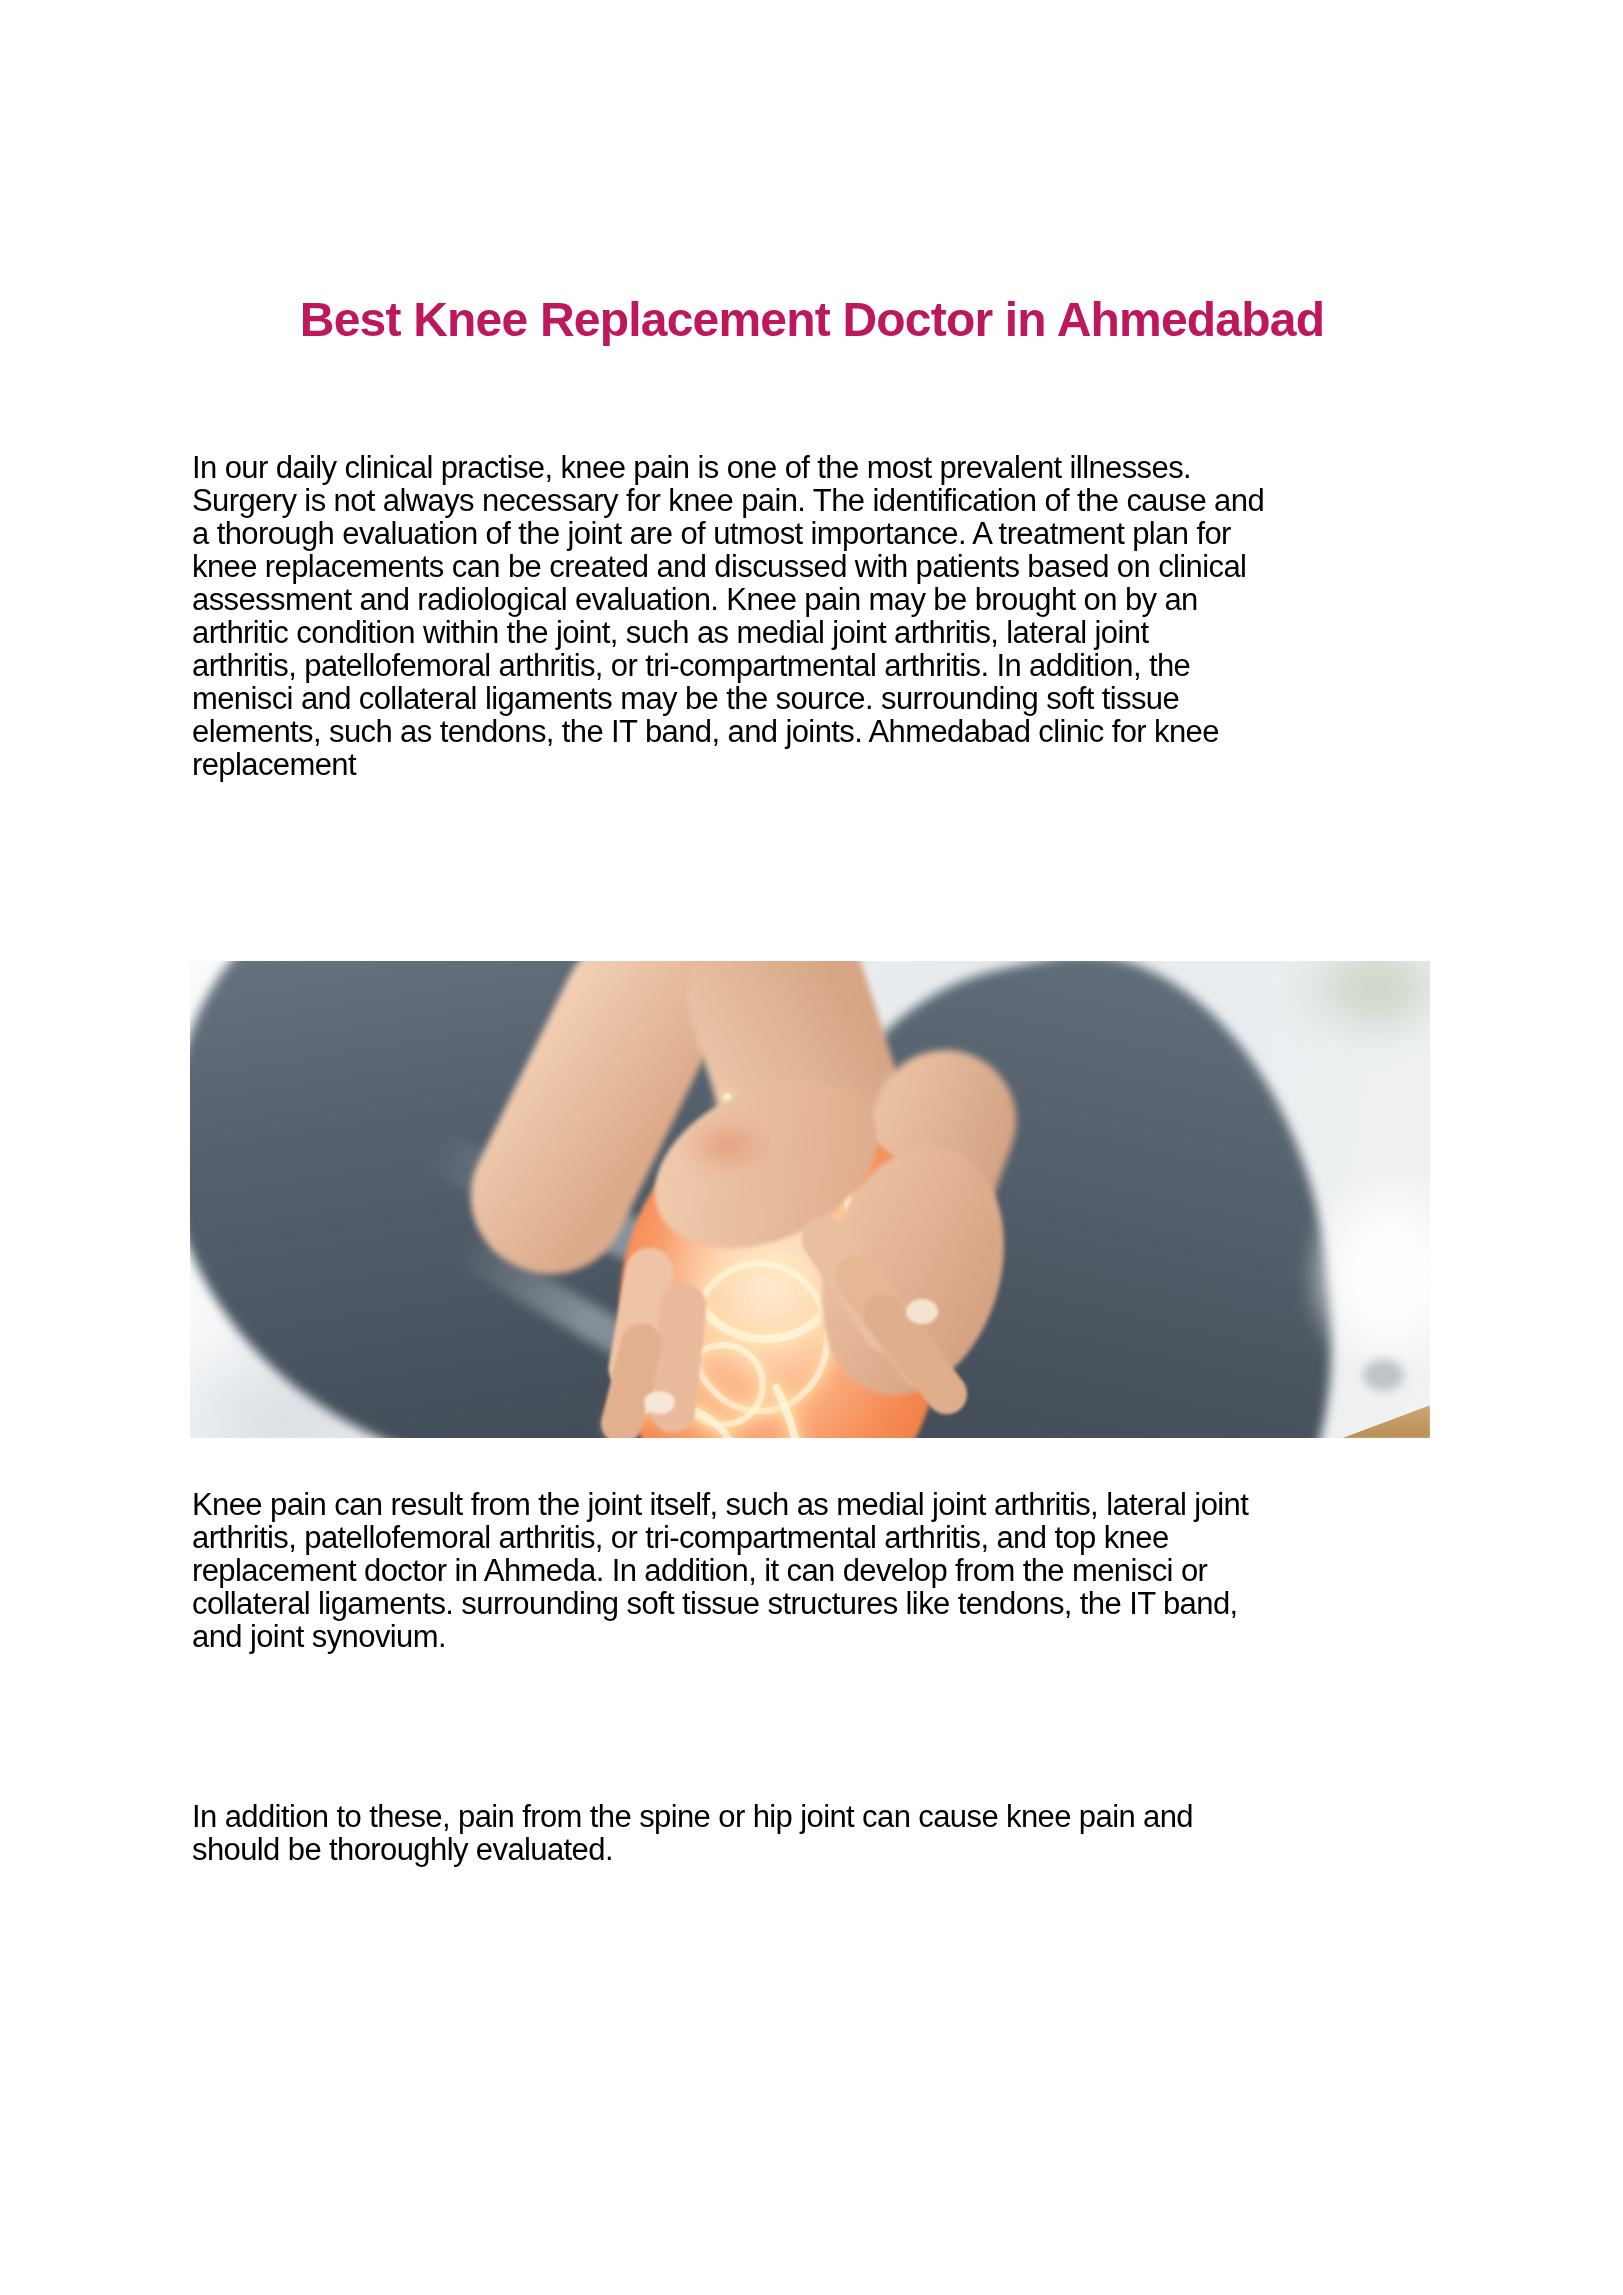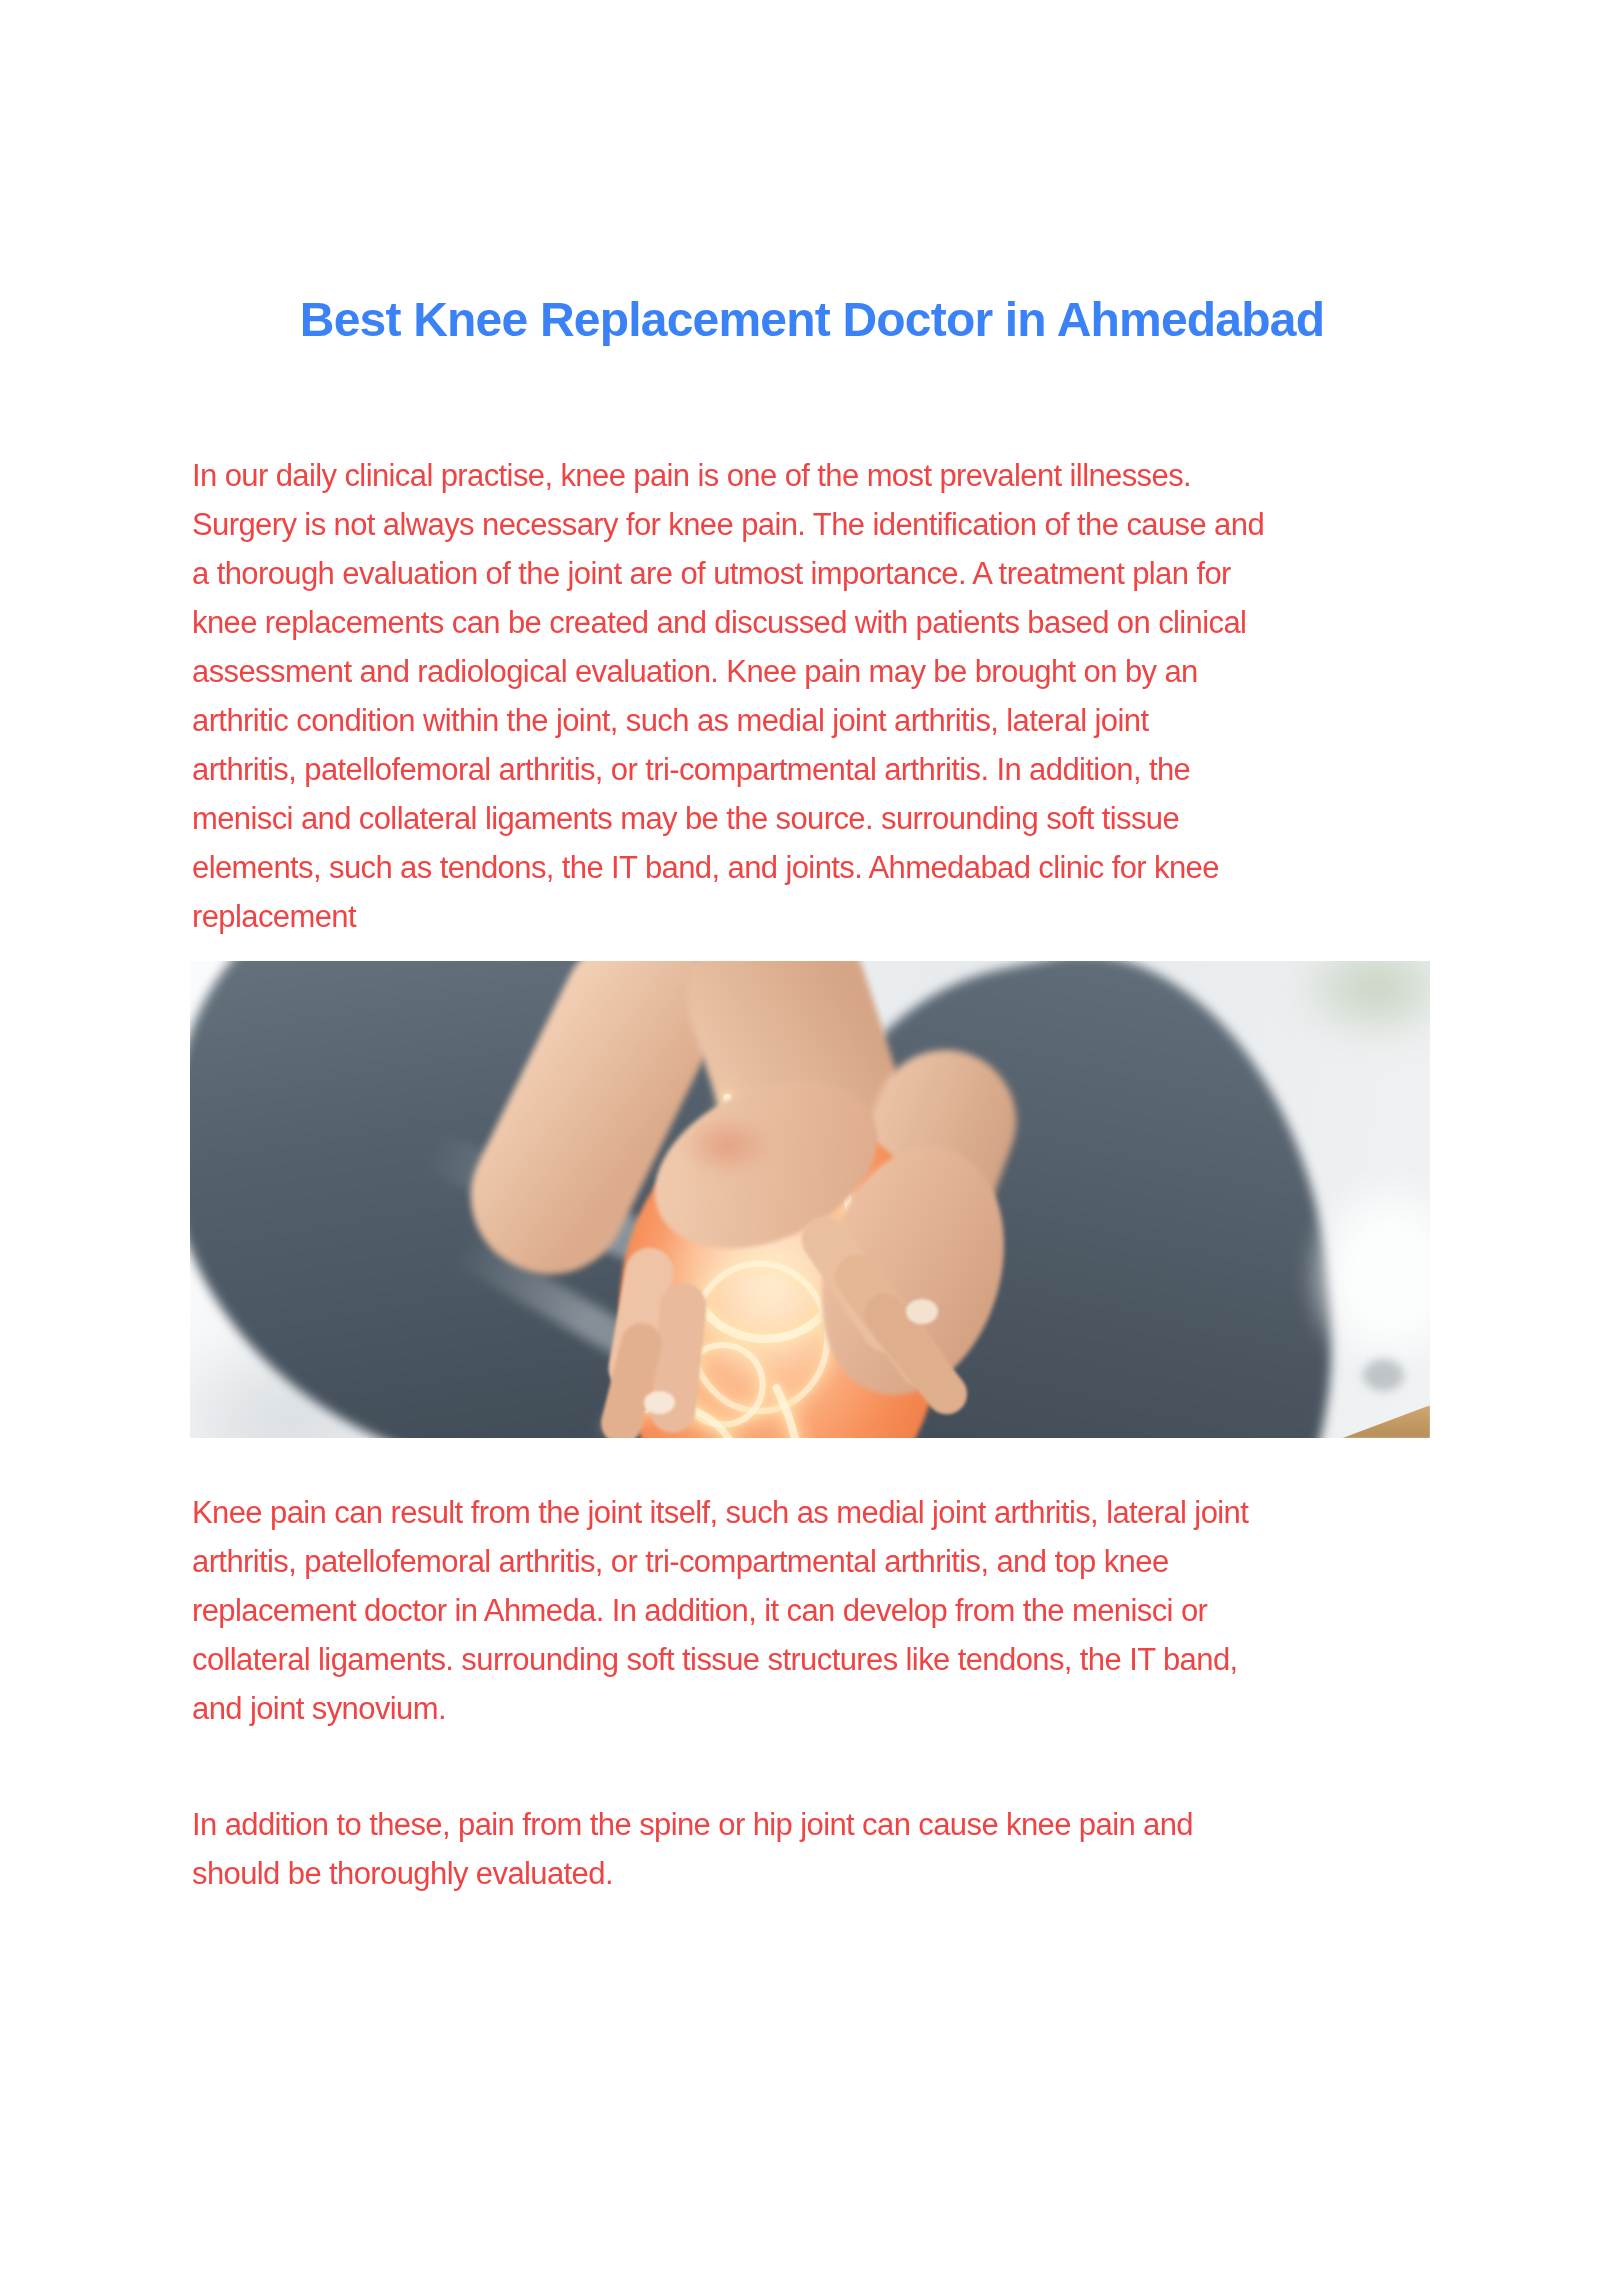--- a/index.html
+++ b/index.html
@@ -17,33 +17,33 @@
     position: absolute;
     top: 295px;
     left: 0;
     width: 1624px;
     margin: 0;
     text-align: center;
     font-size: 48px;
     line-height: 49px;
     font-weight: 700;
     letter-spacing: -0.8px;
-    color: #3b82f6;
+    color: #be185d;
   }
 
   .para {
     position: absolute;
     left: 192px;
     width: 1274px;
     margin: 0;
     font-size: 31px;
-    line-height: 49px;
+    line-height: 33px;
     letter-spacing: -0.6px;
     white-space: pre;
-    color: #ef4444;
+    color: #000000;
   }
   .para-1 { top: 451px; }
   .para-2 { top: 1488px; }
   .para-3 { top: 1800px; }
 
   
   .photo {
     position: absolute;
     left: 190px;
     top: 961px;

